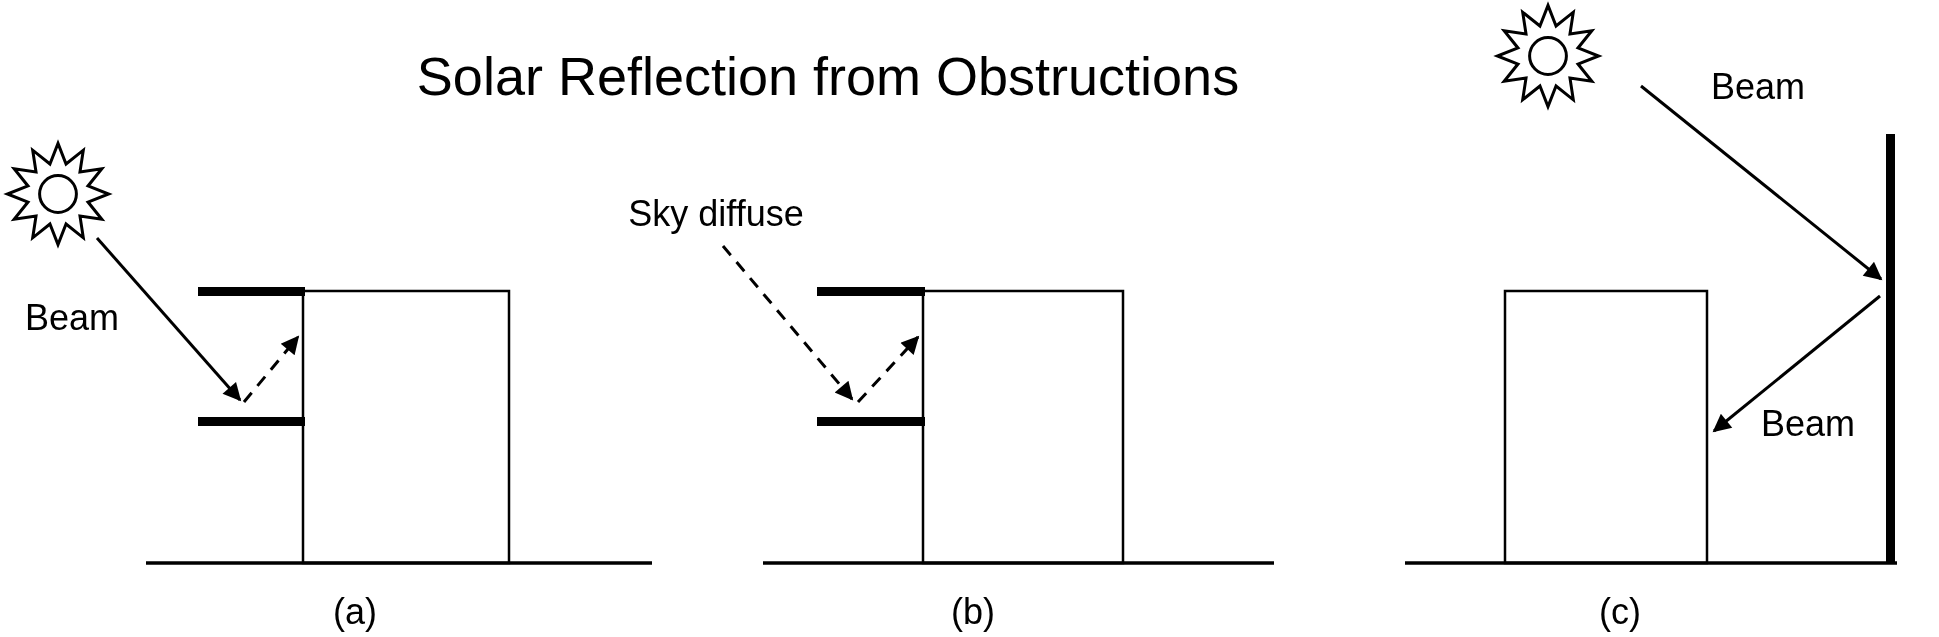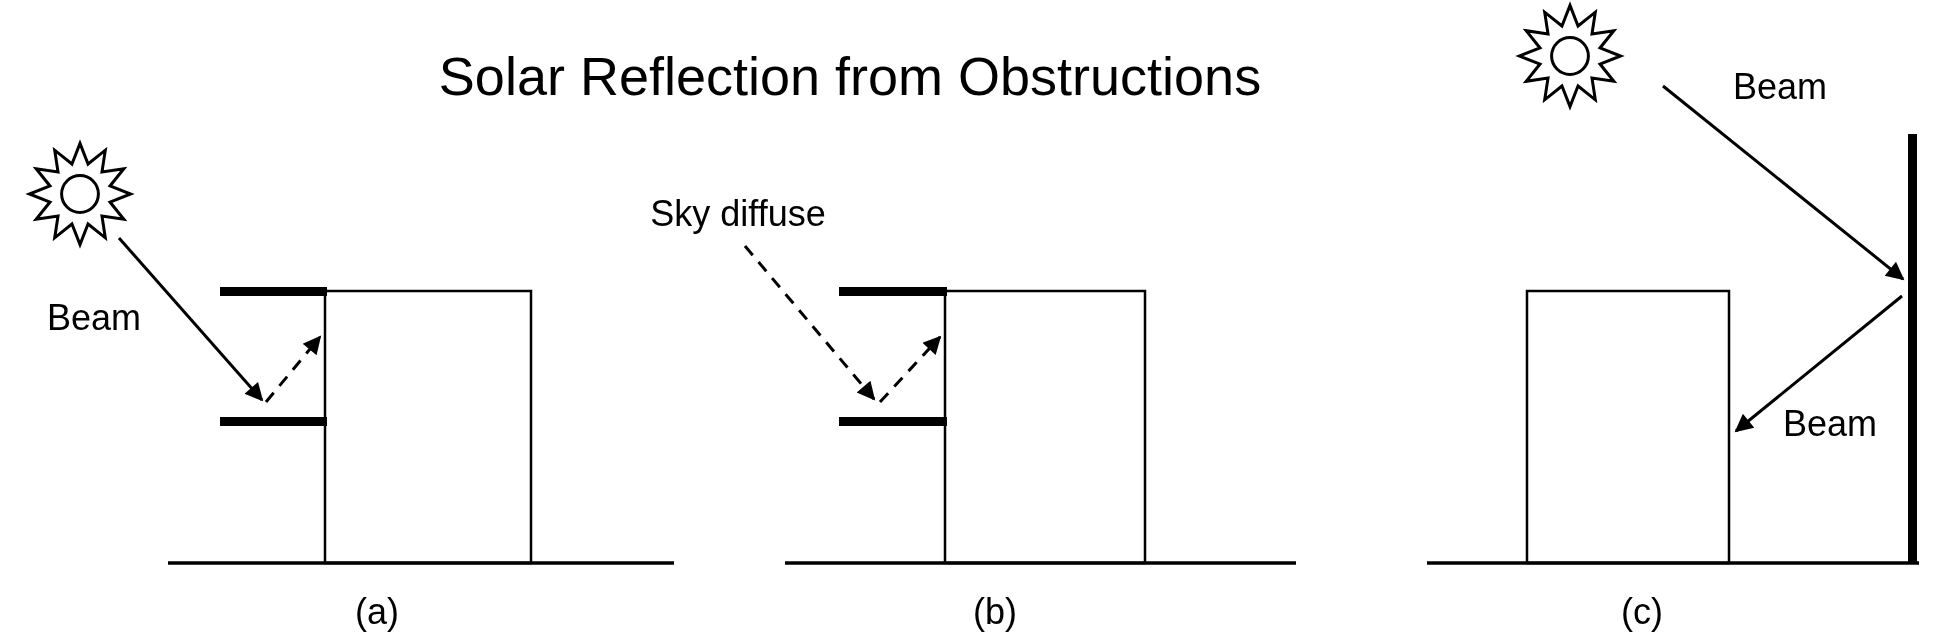--- a/index.html
+++ b/index.html
@@ -9,21 +9,20 @@
     width: 1939px;
     height: 637px;
     overflow: hidden;
     font-family: "Liberation Sans", sans-serif;
   }
   .canvas-wrap {
     position: relative;
     width: 1597px;
     height: 637px;
     background: #ffffff;
-    margin-left: 22px;
   }
   svg { display: block; }
   text {
     font-family: "Liberation Sans", sans-serif;
     fill: #000000;
   }
   .diagram-title { font-size: 54px; }
   .diagram-label { font-size: 36px; }
   .diagram-caption { font-size: 36px; }
 </style>

